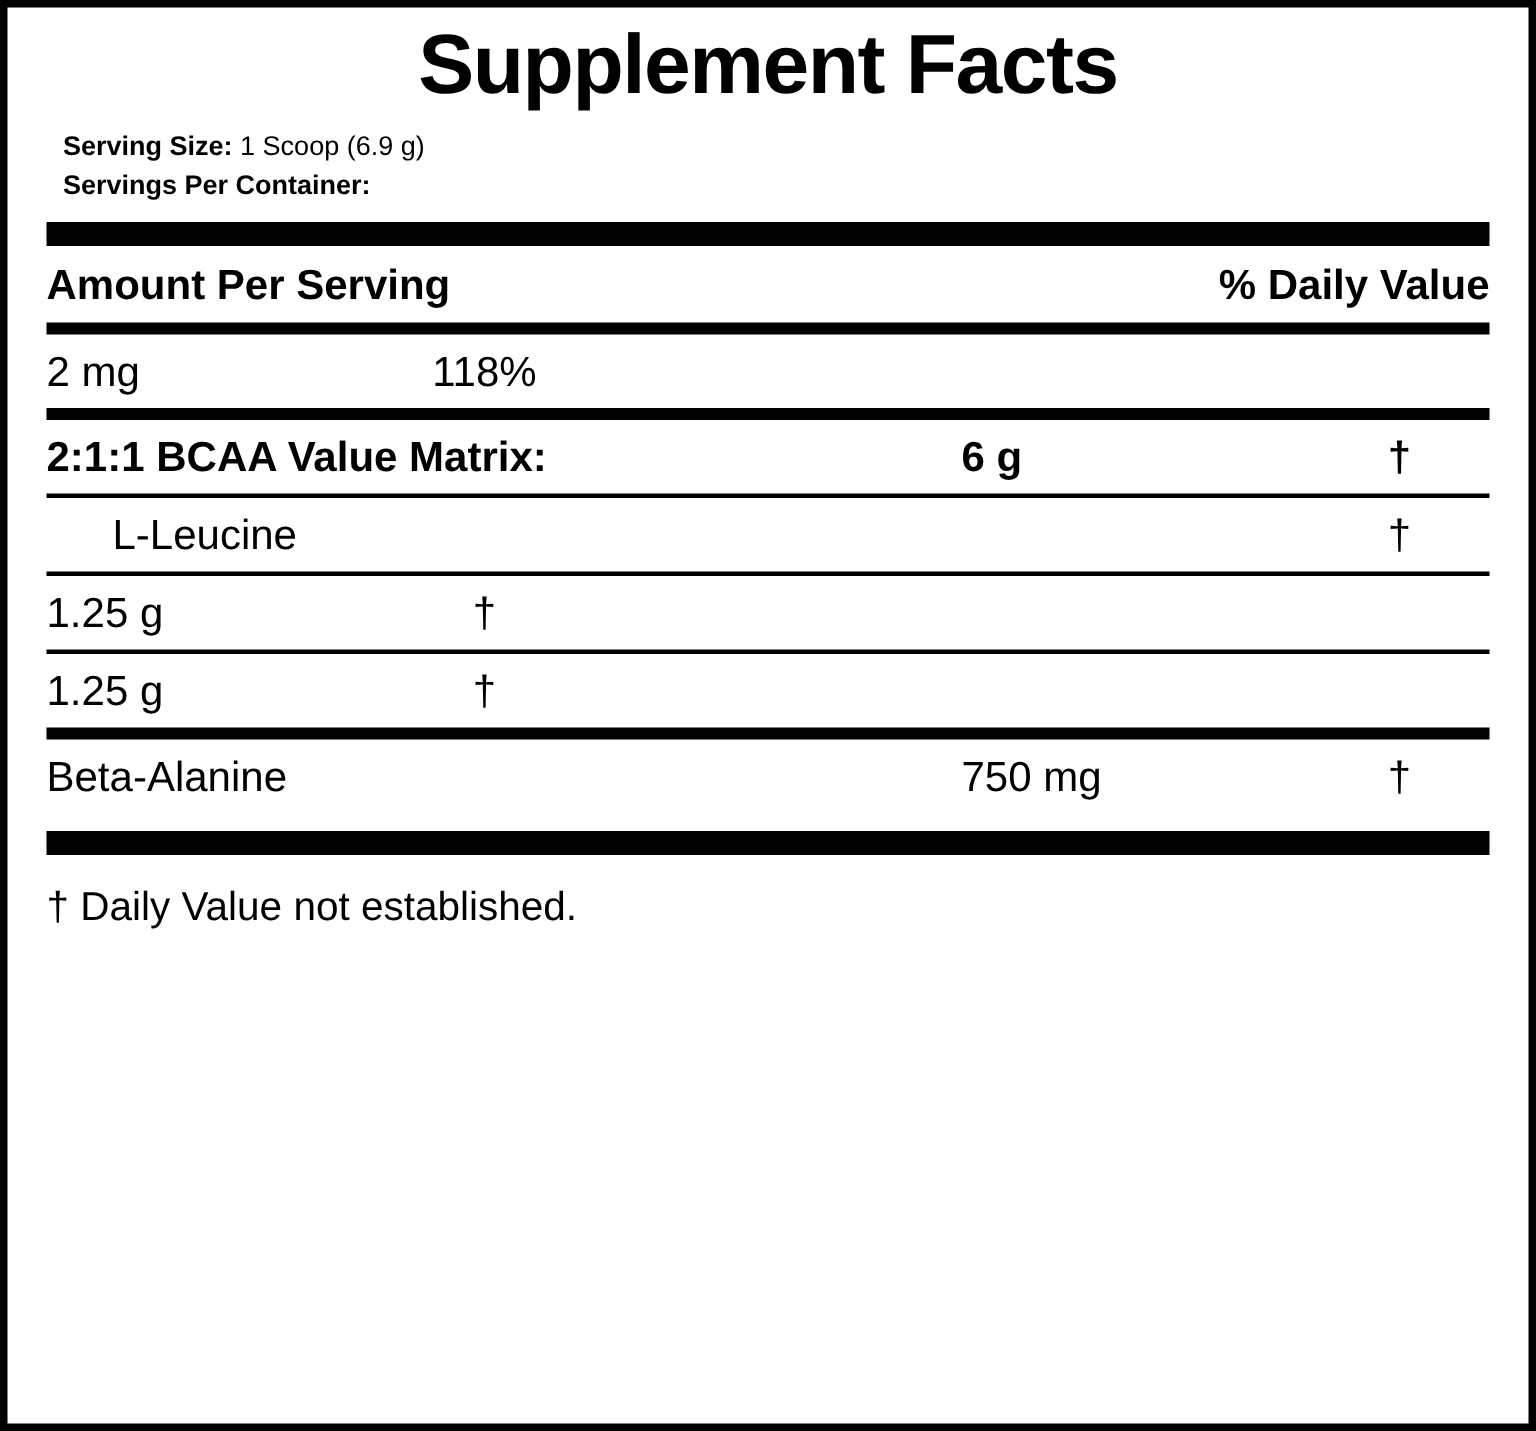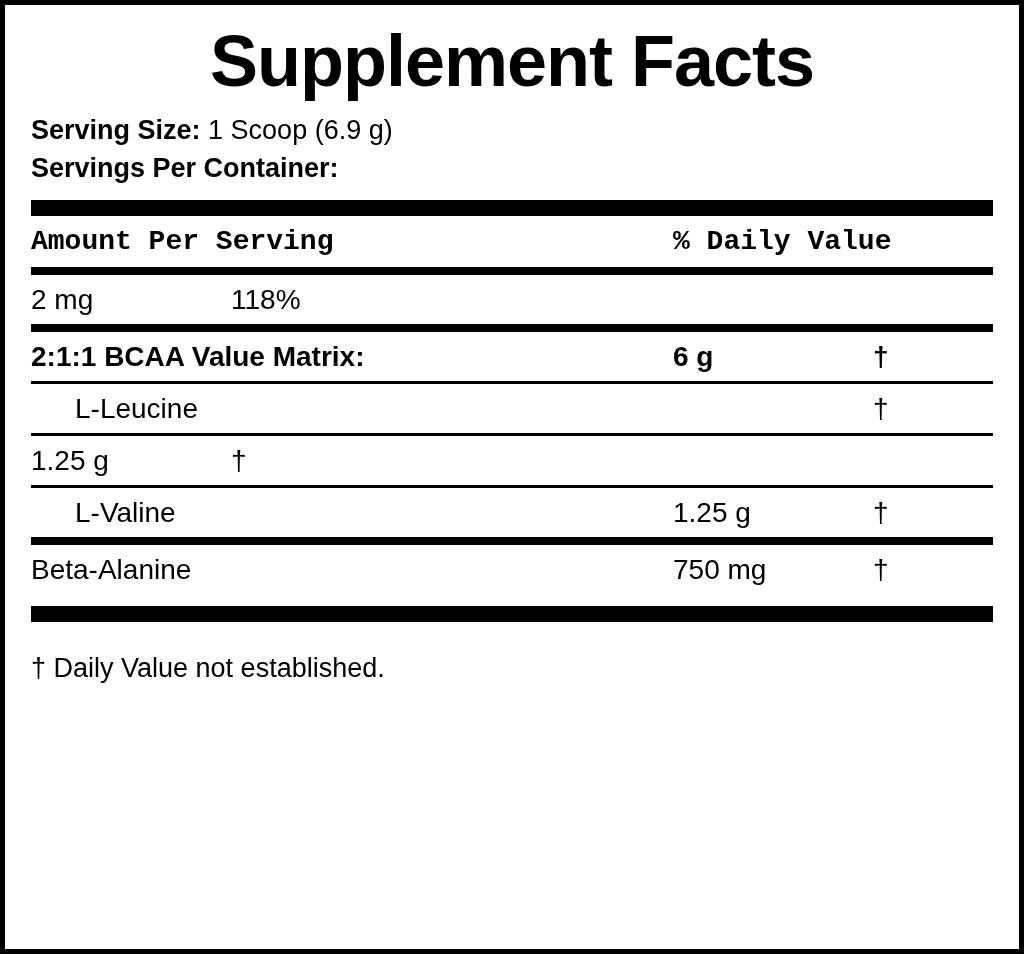--- a/index.html
+++ b/index.html
@@ -18,33 +18,34 @@
   .panel {
     box-sizing: border-box;
     width: 1024px;
     height: 954px;
     border: 5px solid #000000;
     padding: 10px 26px 0 26px;
     background: #ffffff;
   }
 
   .title {
-    font-size: 72px;
+    font-size: 56px;
     font-weight: bold;
     letter-spacing: -1px;
     line-height: 1.0;
-    margin: 10px 0 14px 0;
+    margin: 0 0 14px 0;
     text-align: center;
     white-space: nowrap;
   }
 
   .serving-line {
-    font-size: 27px;
+    font-size: 18px;
     line-height: 1.42;
     white-space: nowrap;
+    margin-left: 11px;
   }
   .serving-line .lbl {
     font-weight: bold;
   }
 
   .rule-thick {
     height: 16px;
     background: #000000;
     margin: 12px 0 0 0;
   }
@@ -68,48 +69,47 @@
     flex: 1 1 auto;
     white-space: nowrap;
   }
   .row .amount {
     flex: 0 0 200px;
     text-align: left;
     white-space: nowrap;
   }
   .row .dv {
     flex: 0 0 120px;
-    text-align: left;
+    text-align: center;
     white-space: nowrap;
+    margin-left: 32px;
   }
   .row.bold .name,
   .row.bold .amount,
   .row.bold .dv {
     font-weight: bold;
   }
   .row.header {
     font-weight: bold;
     padding: 12px 0 11px 0;
-    font-family: Liberation Mono, monospace;
   }
   .row.header .dv-header {
     flex: 0 0 320px;
-    text-align: left;
+    text-align: right;
     white-space: nowrap;
   }
   .indent .name {
     padding-left: 44px;
   }
 
   .footnote {
     font-size: 27px;
     line-height: 1.1;
     padding: 20px 0 0 0;
     white-space: nowrap;
-    margin-top: 12px;
   }
 </style>
 </head>
 <body>
 
 <div class="panel">
 
   <div class="title">Supplement Facts</div>
 
   <div class="serving-line">
@@ -154,21 +154,20 @@
   <div class="rule-thin"></div>
 
   <div class="row indent">
     <span class="amount">1.25 g</span>
     <span class="dv">†</span>
   </div>
 
   <div class="rule-thin"></div>
 
   <div class="row indent">
-    <span class="name">L-Valine</span>
     <span class="amount">1.25 g</span>
     <span class="dv">†</span>
   </div>
 
   <div class="rule-mid"></div>
 
   <div class="row">
     <span class="name">Beta-Alanine</span>
     <span class="amount">750 mg</span>
     <span class="dv">†</span>

